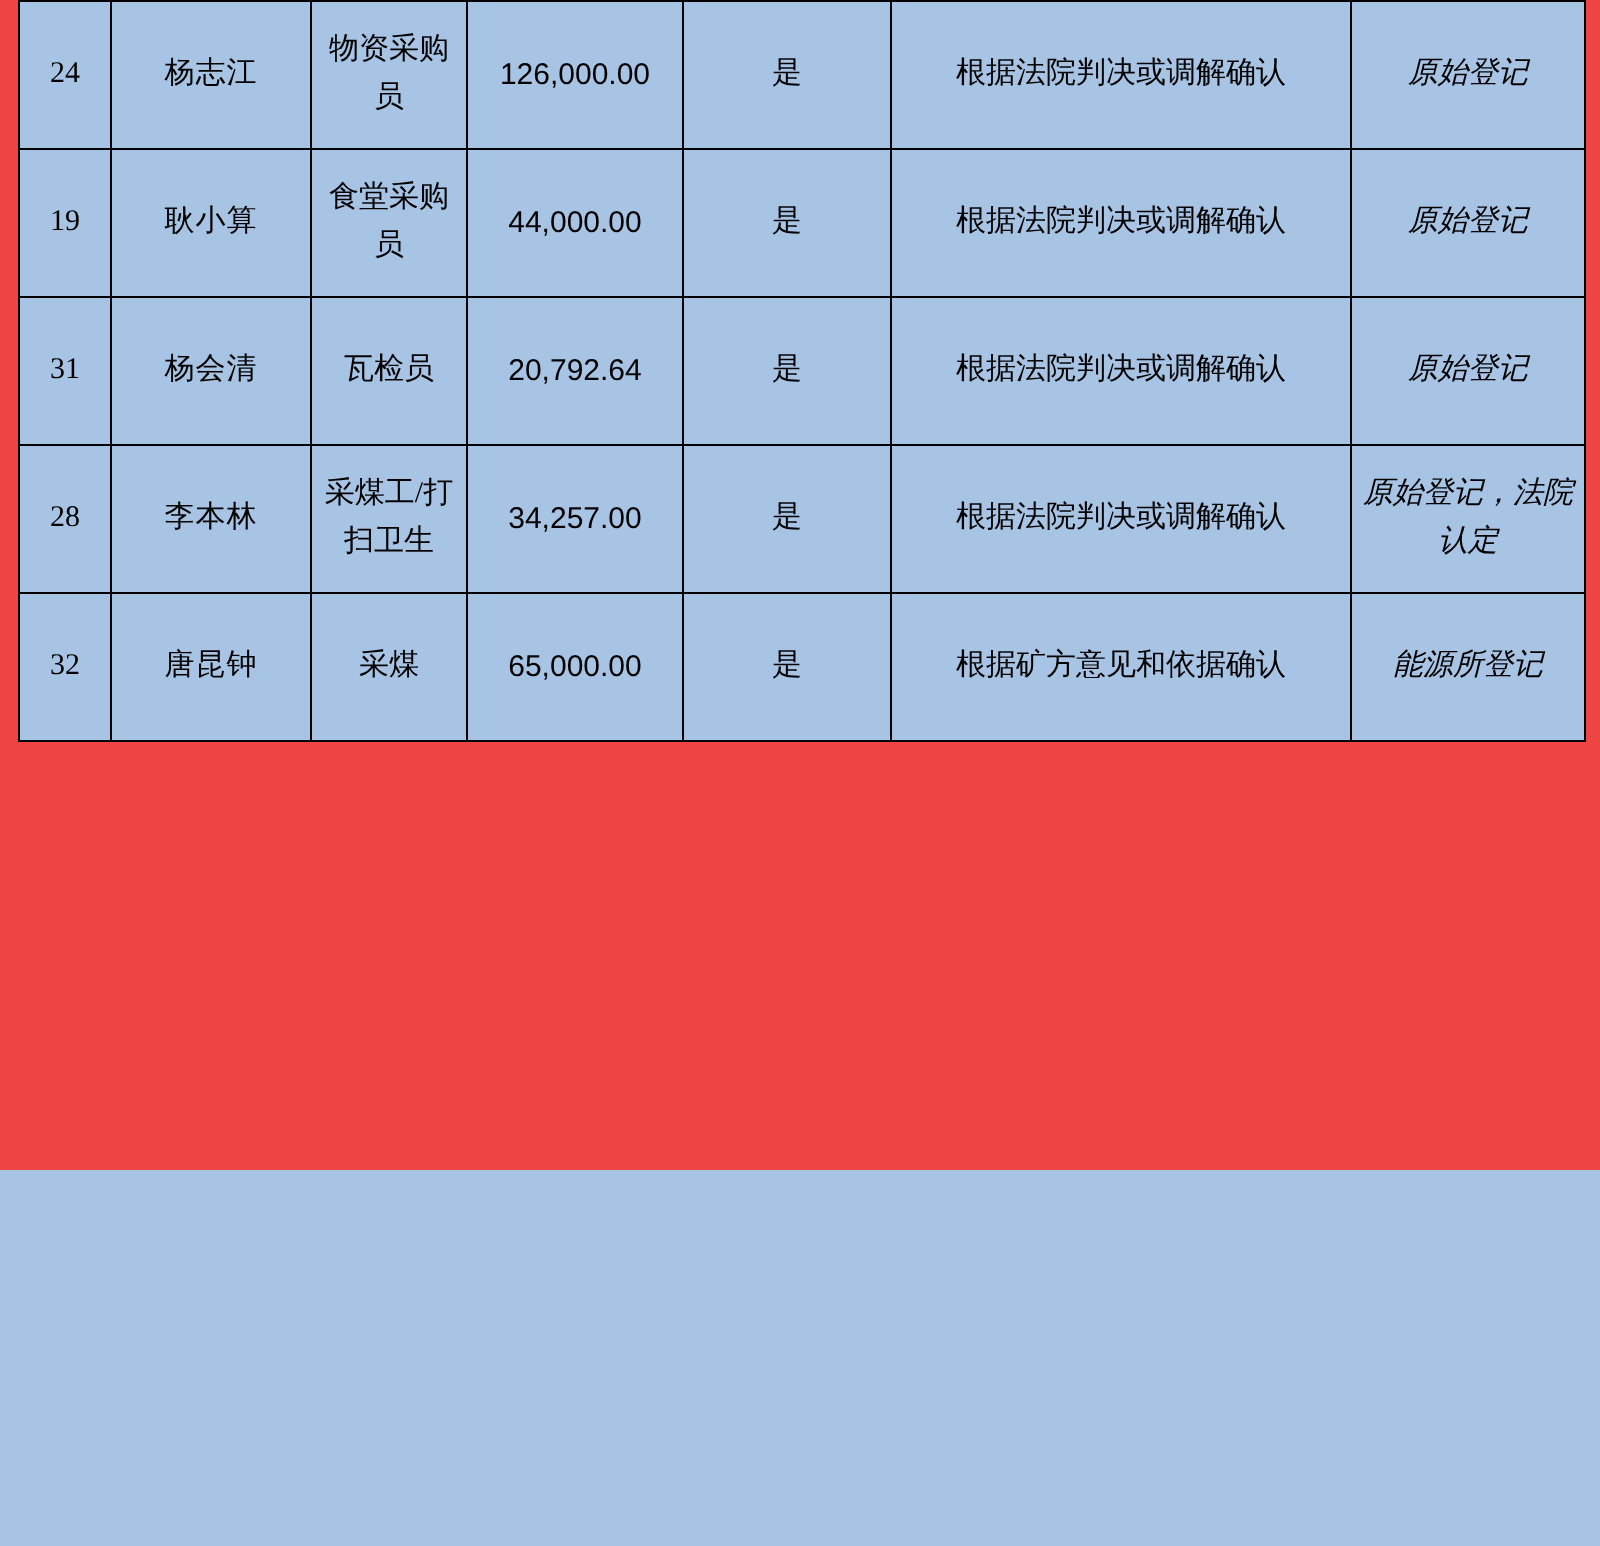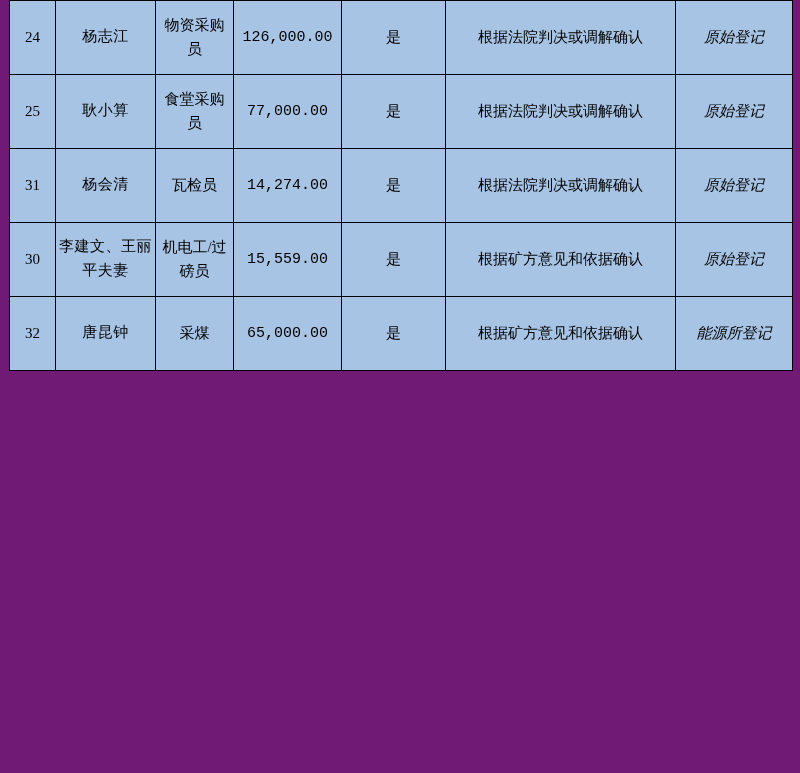--- a/index.html
+++ b/index.html
@@ -9,22 +9,22 @@
   }
   body {
     width: 800px;
     height: 773px;
     font-family: "Liberation Serif", "DejaVu Serif", serif;
     color: #000;
     overflow: hidden;
   }
   .sheet {
     width: 800px;
-    height: 773px;
-    background: #701a75;
+    height: 585px;
+    background: #ef4444;
     box-sizing: border-box;
     position: relative;
   }
   table.claims {
     border-collapse: collapse;
     width: 783px;
     margin-left: 9px;
     margin-top: 0px;
     table-layout: fixed;
   }
@@ -41,21 +41,21 @@
   col.c-no      { width: 46px; }
   col.c-name    { width: 100px; }
   col.c-job     { width: 78px; }
   col.c-amount  { width: 108px; }
   col.c-confirm { width: 104px; }
   col.c-basis   { width: 230px; }
   col.c-remark  { width: 117px; }
 
   .cell-no { font-size: 15px; }
   .cell-name { letter-spacing: 0.5px; font-family: Liberation Mono, monospace; }
-  .cell-amount { font-family: Liberation Mono, monospace; font-size: 15px; }
+  .cell-amount { font-family: Liberation Sans, sans-serif; font-size: 15px; }
   .cell-basis { line-height: 1.6; padding: 4px 10px; margin-top: 48px; }
   .cell-remark { line-height: 1.6; padding: 4px 6px; font-style: italic; }
   .row-h1 { height: 74px; }
 </style>
 </head>
 <body>
 
 <div class="sheet">
   <table class="claims">
     <colgroup>
@@ -71,45 +71,45 @@
       <tr class="row-h1">
         <td class="cell-no">24</td>
         <td class="cell-name">杨志江</td>
         <td class="cell-job">物资采购员</td>
         <td class="cell-amount">126,000.00</td>
         <td class="cell-confirm">是</td>
         <td class="cell-basis">根据法院判决或调解确认</td>
         <td class="cell-remark">原始登记</td>
       </tr>
       <tr class="row-h1">
-        <td class="cell-no">25</td>
+        <td class="cell-no">19</td>
         <td class="cell-name">耿小算</td>
         <td class="cell-job">食堂采购员</td>
-        <td class="cell-amount">77,000.00</td>
+        <td class="cell-amount">44,000.00</td>
         <td class="cell-confirm">是</td>
         <td class="cell-basis">根据法院判决或调解确认</td>
         <td class="cell-remark">原始登记</td>
       </tr>
       <tr class="row-h1">
         <td class="cell-no">31</td>
         <td class="cell-name">杨会清</td>
         <td class="cell-job">瓦检员</td>
-        <td class="cell-amount">14,274.00</td>
+        <td class="cell-amount">20,792.64</td>
         <td class="cell-confirm">是</td>
         <td class="cell-basis">根据法院判决或调解确认</td>
         <td class="cell-remark">原始登记</td>
       </tr>
       <tr class="row-h1">
-        <td class="cell-no">30</td>
-        <td class="cell-name">李建文、王丽平夫妻</td>
-        <td class="cell-job">机电工/过磅员</td>
-        <td class="cell-amount">15,559.00</td>
+        <td class="cell-no">28</td>
+        <td class="cell-name">李本林</td>
+        <td class="cell-job">采煤工/打扫卫生</td>
+        <td class="cell-amount">34,257.00</td>
         <td class="cell-confirm">是</td>
-        <td class="cell-basis">根据矿方意见和依据确认</td>
-        <td class="cell-remark">原始登记</td>
+        <td class="cell-basis">根据法院判决或调解确认</td>
+        <td class="cell-remark">原始登记，法院认定</td>
       </tr>
       <tr class="row-h1">
         <td class="cell-no">32</td>
         <td class="cell-name">唐昆钟</td>
         <td class="cell-job">采煤</td>
         <td class="cell-amount">65,000.00</td>
         <td class="cell-confirm">是</td>
         <td class="cell-basis">根据矿方意见和依据确认</td>
         <td class="cell-remark">能源所登记</td>
       </tr>

